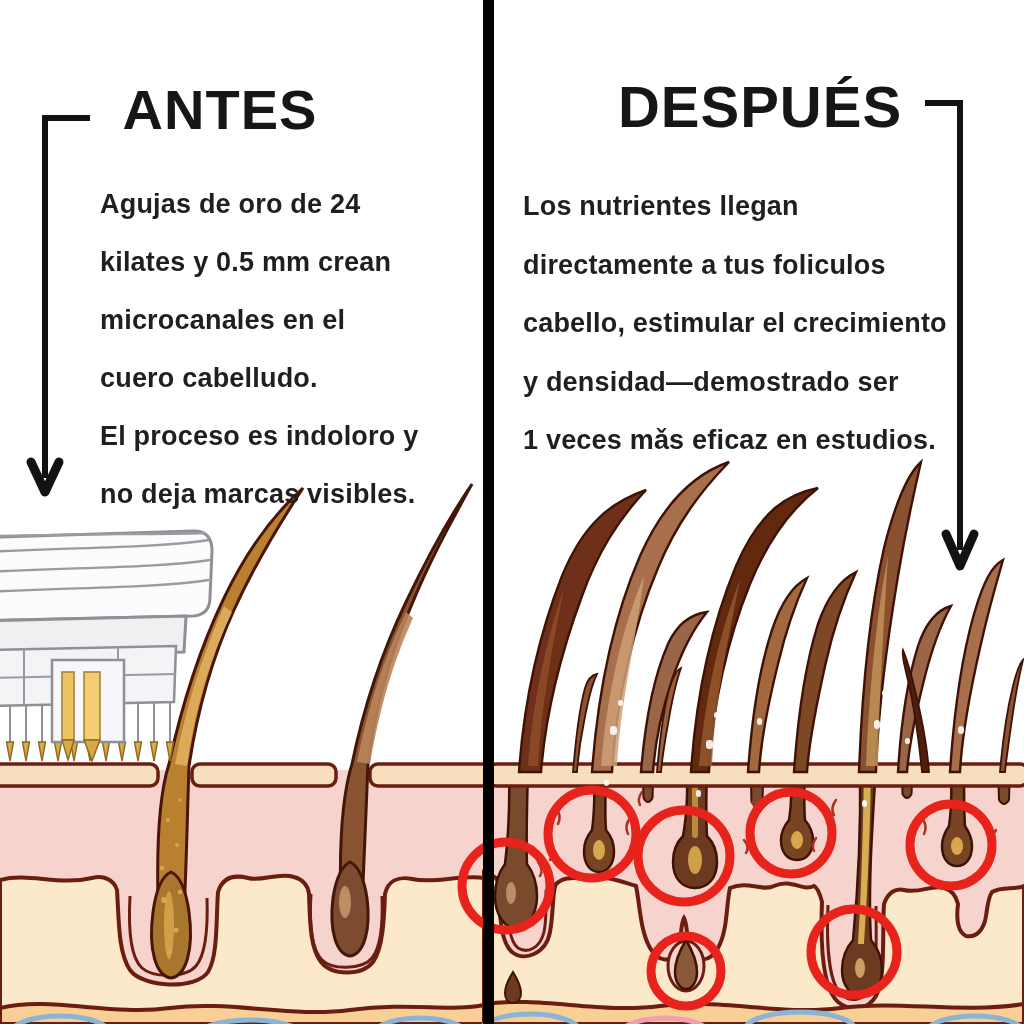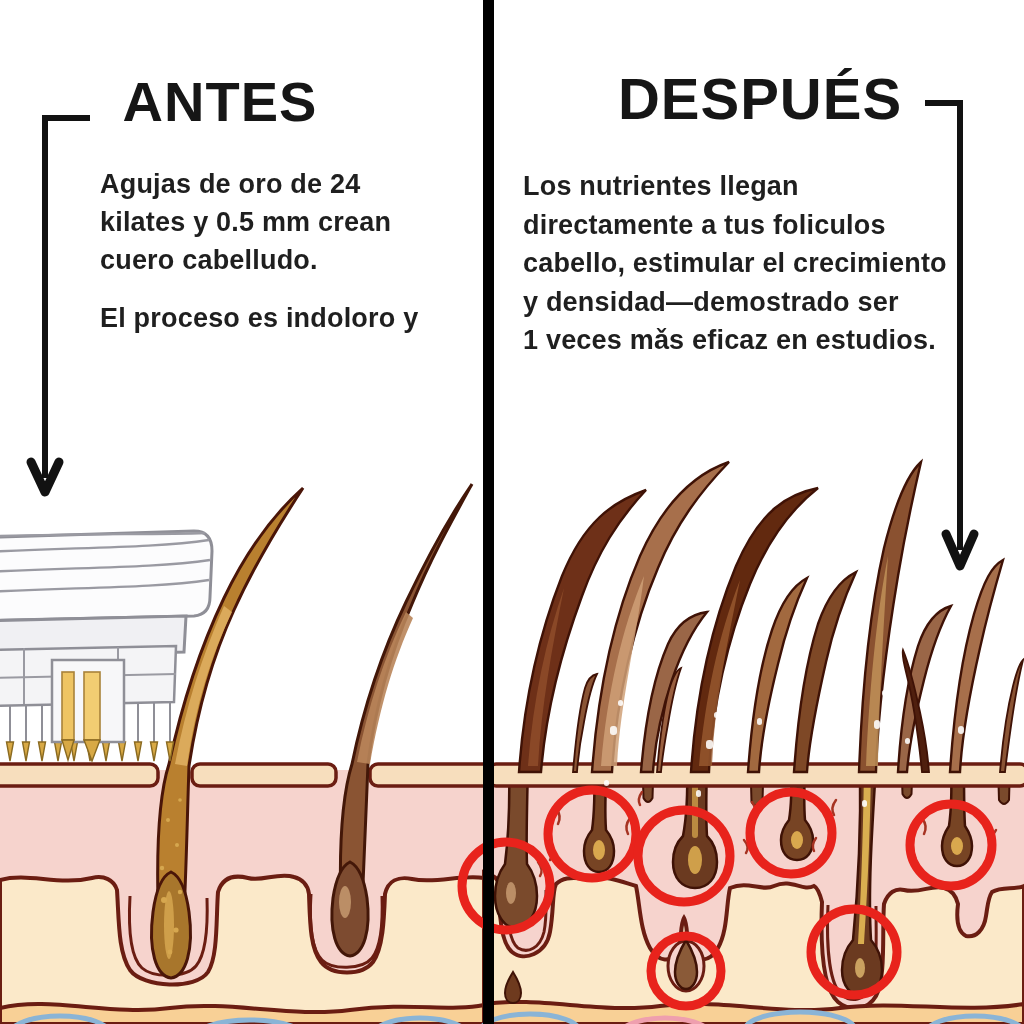--- a/index.html
+++ b/index.html
@@ -3,28 +3,28 @@
 <meta charset="utf-8">
 <style>
   html,body{margin:0;padding:0;}
   body{width:1024px;height:1024px;overflow:hidden;background:#ffffff;
        font-family:"Liberation Sans","DejaVu Sans",sans-serif;}
   .canvas{position:relative;width:1024px;height:1024px;background:#ffffff;}
   .illustration{position:absolute;left:0;top:0;width:1024px;height:1024px;}
   .divider{position:absolute;left:483px;top:0;width:11px;height:1024px;background:#000000;}
   .arrows{position:absolute;left:0;top:0;width:1024px;height:1024px;pointer-events:none;}
   .panel-title{position:absolute;font-weight:800;color:#161616;text-align:center;
-               font-size:56px;letter-spacing:1px;line-height:1;}
+               font-size:56px;letter-spacing:1px;line-height:1;margin-top:8px;}
   .title-left{left:40px;top:74px;width:360px;}
   .title-right{left:530px;top:70px;width:460px;font-size:58px;}
   .body-copy{position:absolute;color:#1f1f1f;font-size:27px;font-weight:600;
              line-height:38px;letter-spacing:0.2px;}
   .copy-left{left:100px;top:165px;width:340px;}
   .copy-right{left:523px;top:167px;width:445px;line-height:38.5px;}
-  .body-line{white-space:nowrap;}
+  .body-line{white-space:nowrap;margin-top:20px;}
   .sentence-gap{margin-top:20px;}
   .bold-inline{font-weight:800;}
 </style>
 </head>
 <body>
 
 <div class="canvas">
 
   <svg class="illustration" viewBox="0 0 1024 1024">
 
@@ -246,22 +246,24 @@
       <path d="M946,534 L960,566 L974,534" stroke-width="9" stroke-linecap="round" stroke-linejoin="round"></path>
     </g>
   </svg>
 
   <div class="panel-title title-left">ANTES</div>
   <div class="panel-title title-right">DESPUÉS</div>
 
   <div class="body-copy copy-left">
     <div class="body-line">Agujas de oro de 24</div>
     <div class="body-line">kilates y 0.5 mm crean</div>
+    <div class="body-line">microcanales en el</div>
     <div class="body-line">cuero cabelludo.</div>
     <div class="body-line sentence-gap">El proceso es indoloro y</div>
+    <div class="body-line">no deja marcas visibles.</div>
   </div>
 
   <div class="body-copy copy-right">
     <div class="body-line">Los nutrientes llegan</div>
     <div class="body-line"><span>directamente a </span><span class="bold-inline">tus foliculos</span></div>
     <div class="body-line">cabello, estimular el crecimiento</div>
     <div class="body-line">y densidad—demostrado ser</div>
     <div class="body-line">1 veces mǎs eficaz en estudios.</div>
   </div>
 

